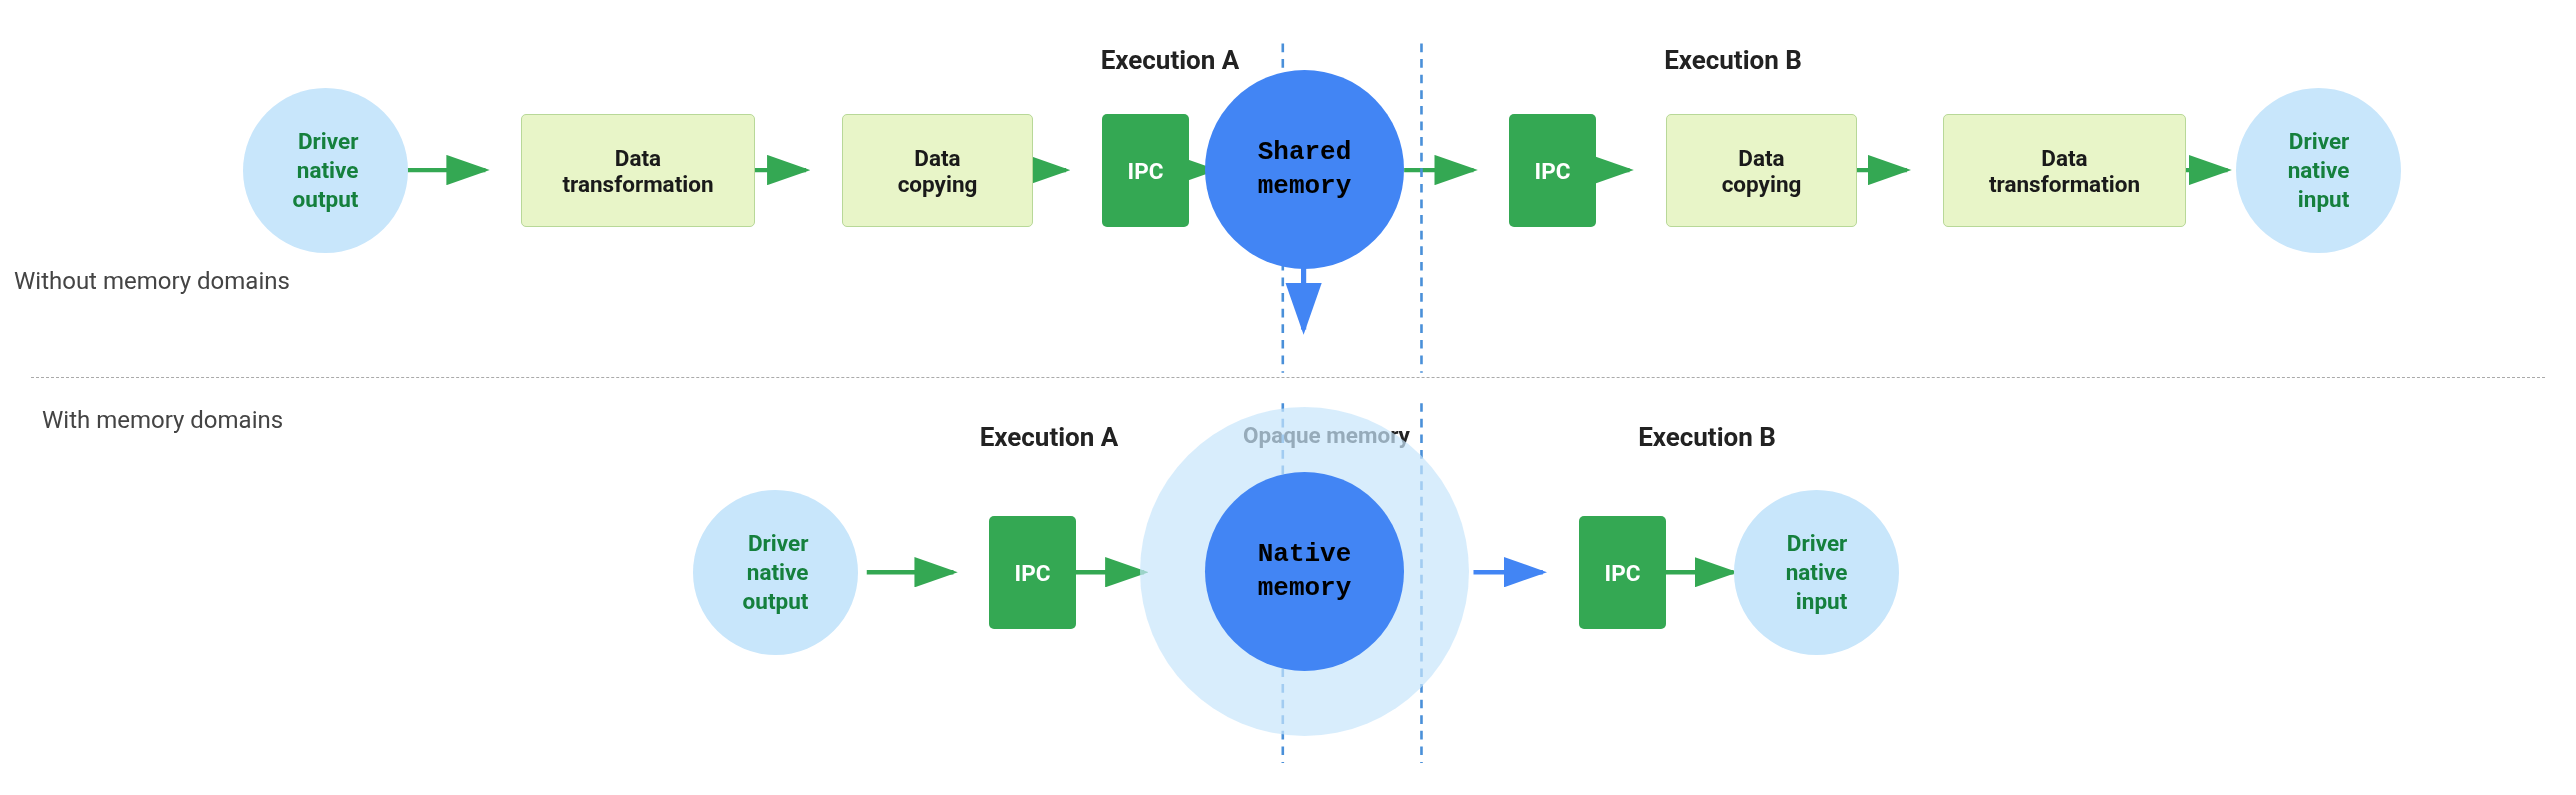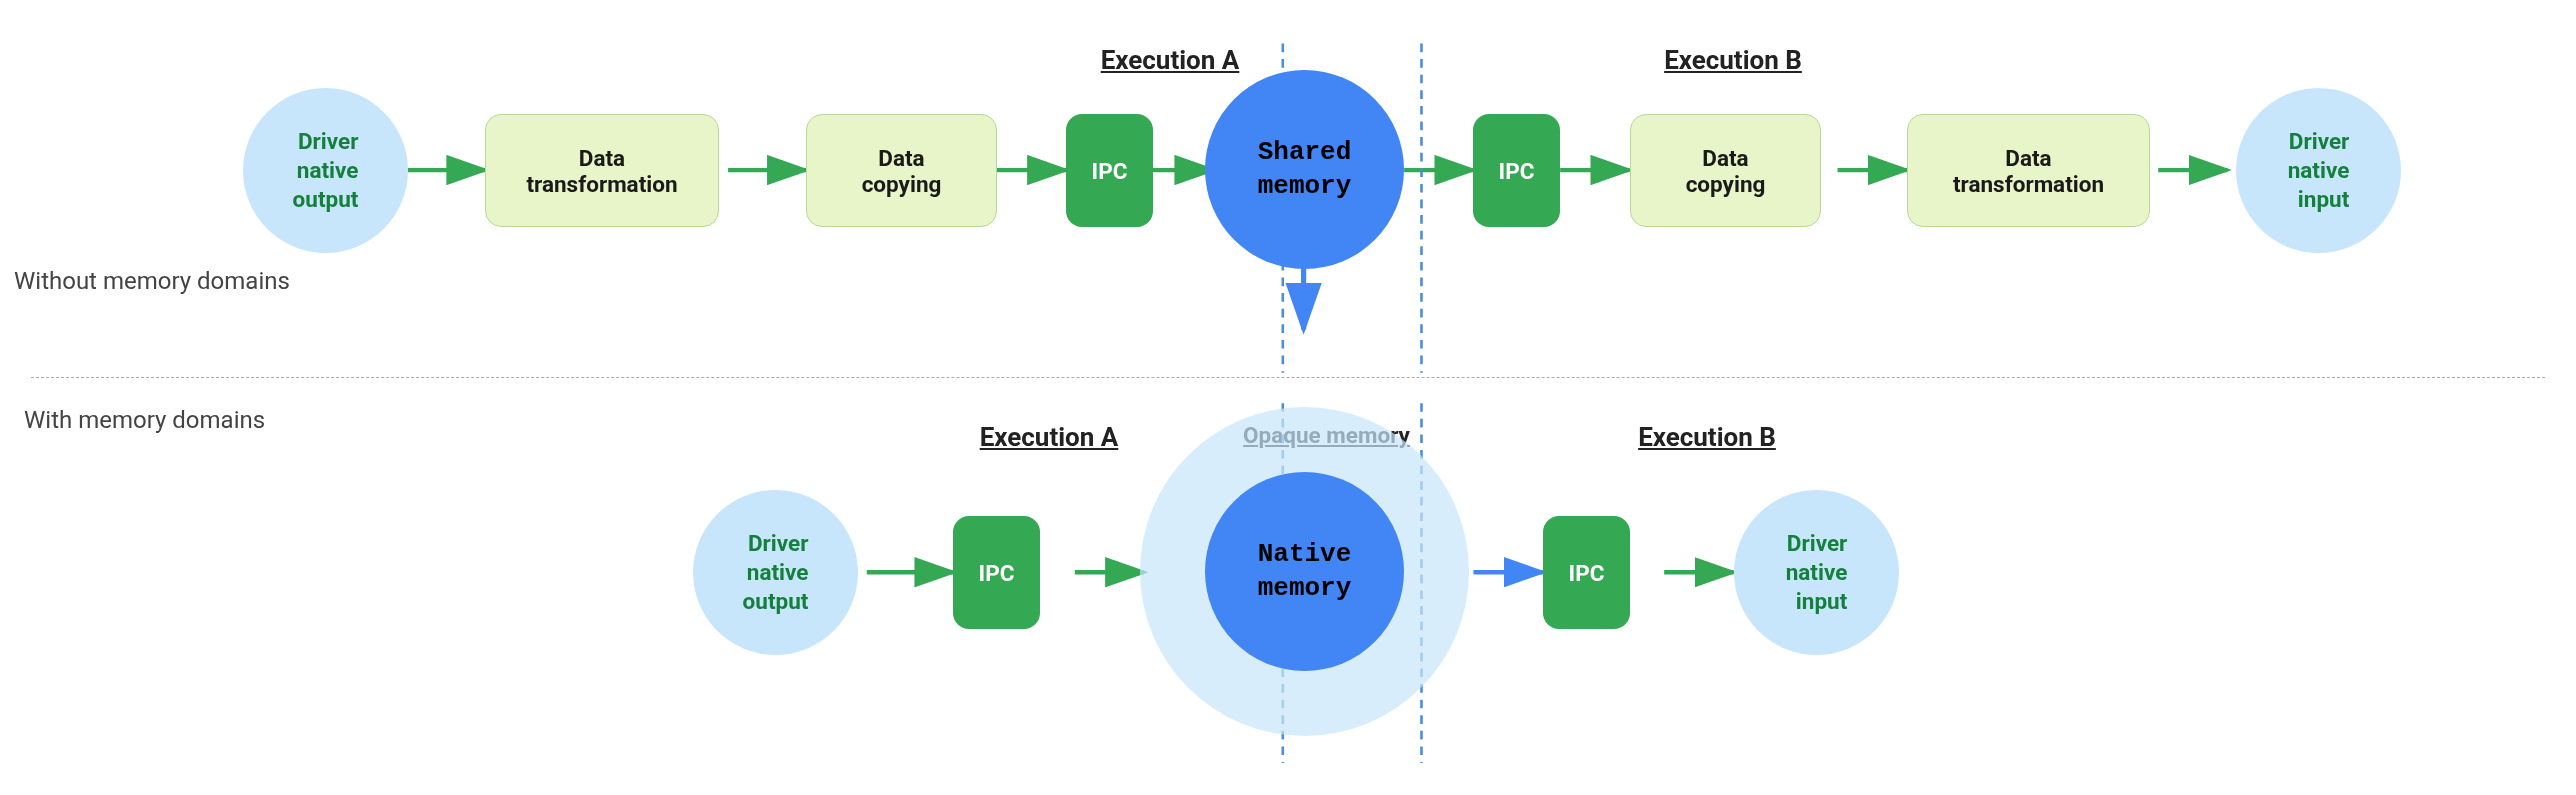--- a/index.html
+++ b/index.html
@@ -26,21 +26,20 @@
       font-weight: 400;
     }
 
     
     .exec-label {
       position: absolute;
       font-size: 26px;
       font-weight: 700;
       color: #222;
       text-align: center;
-      text-decoration: underline;
     }
 
     
     .divider {
       position: absolute;
       width: 2514px;
       left: 31px;
       border-top: 1.7px dashed #aaa;
     }
 
@@ -52,21 +51,22 @@
       justify-content: center;
       text-align: center;
       font-weight: 700;
     }
 
     .node-circle {
       border-radius: 50%;
     }
 
     .node-rect {
-      border-radius: 16px;
+      border-radius: 5px;
+      margin-left: 36px;
     }
 
     .node-light-blue {
       background: #c8e6fb;
       color: #15803d;
       text-align: right;
     }
 
     .node-light-green {
       background: #e8f5c8;
@@ -94,21 +94,21 @@
       height: 796px;
       pointer-events: none;
     }
   </style>
 </head>
 <body>
 
 <div class="diagram-container">
 
   <div class="section-label" style="top: 267px; left: 14px;">Without memory domains</div>
-  <div class="section-label" style="top: 406px; left: 24px;">With memory domains</div>
+  <div class="section-label" style="top: 406px; left: 42px;">With memory domains</div>
 
   <div class="divider" style="top: 377px;"></div>
 
   <div class="exec-label" style="top: 45px; left: 1040px; width: 260px;">Execution A</div>
 
   <div class="exec-label" style="top: 45px; left: 1603px; width: 260px;">Execution B</div>
 
   <div class="exec-label" style="top: 422px; left: 919px; width: 260px;">Execution A</div>
 
   <div class="exec-label" style="top: 422px; left: 1205px; width: 243px; font-size:22.5px;">Opaque memory</div>

